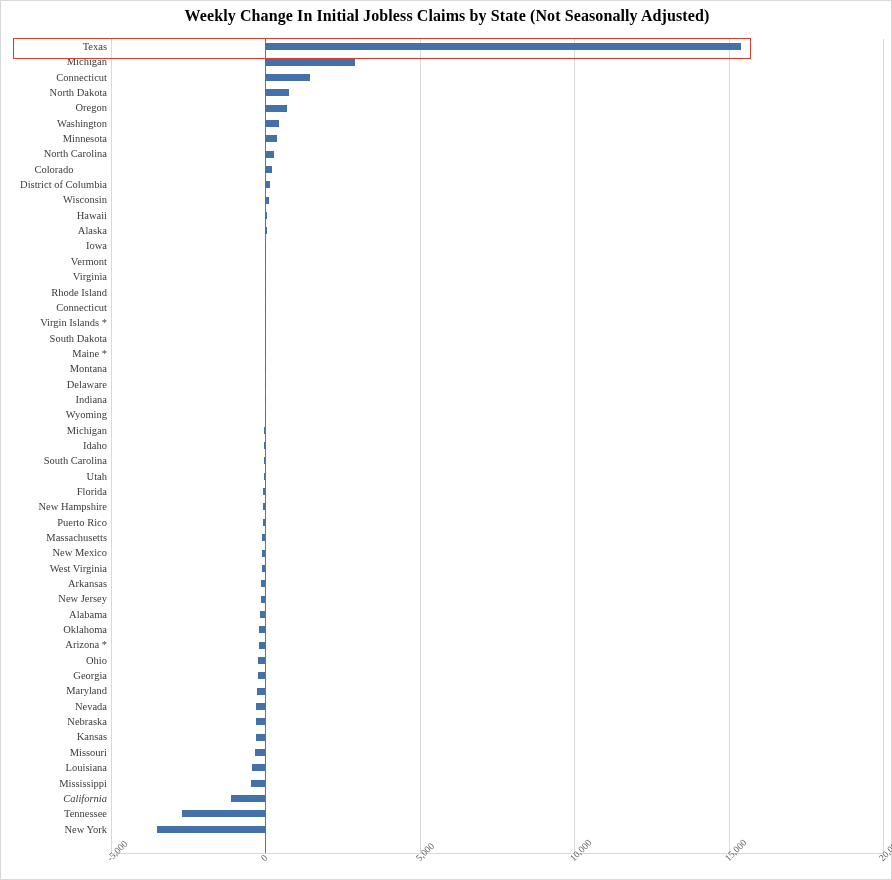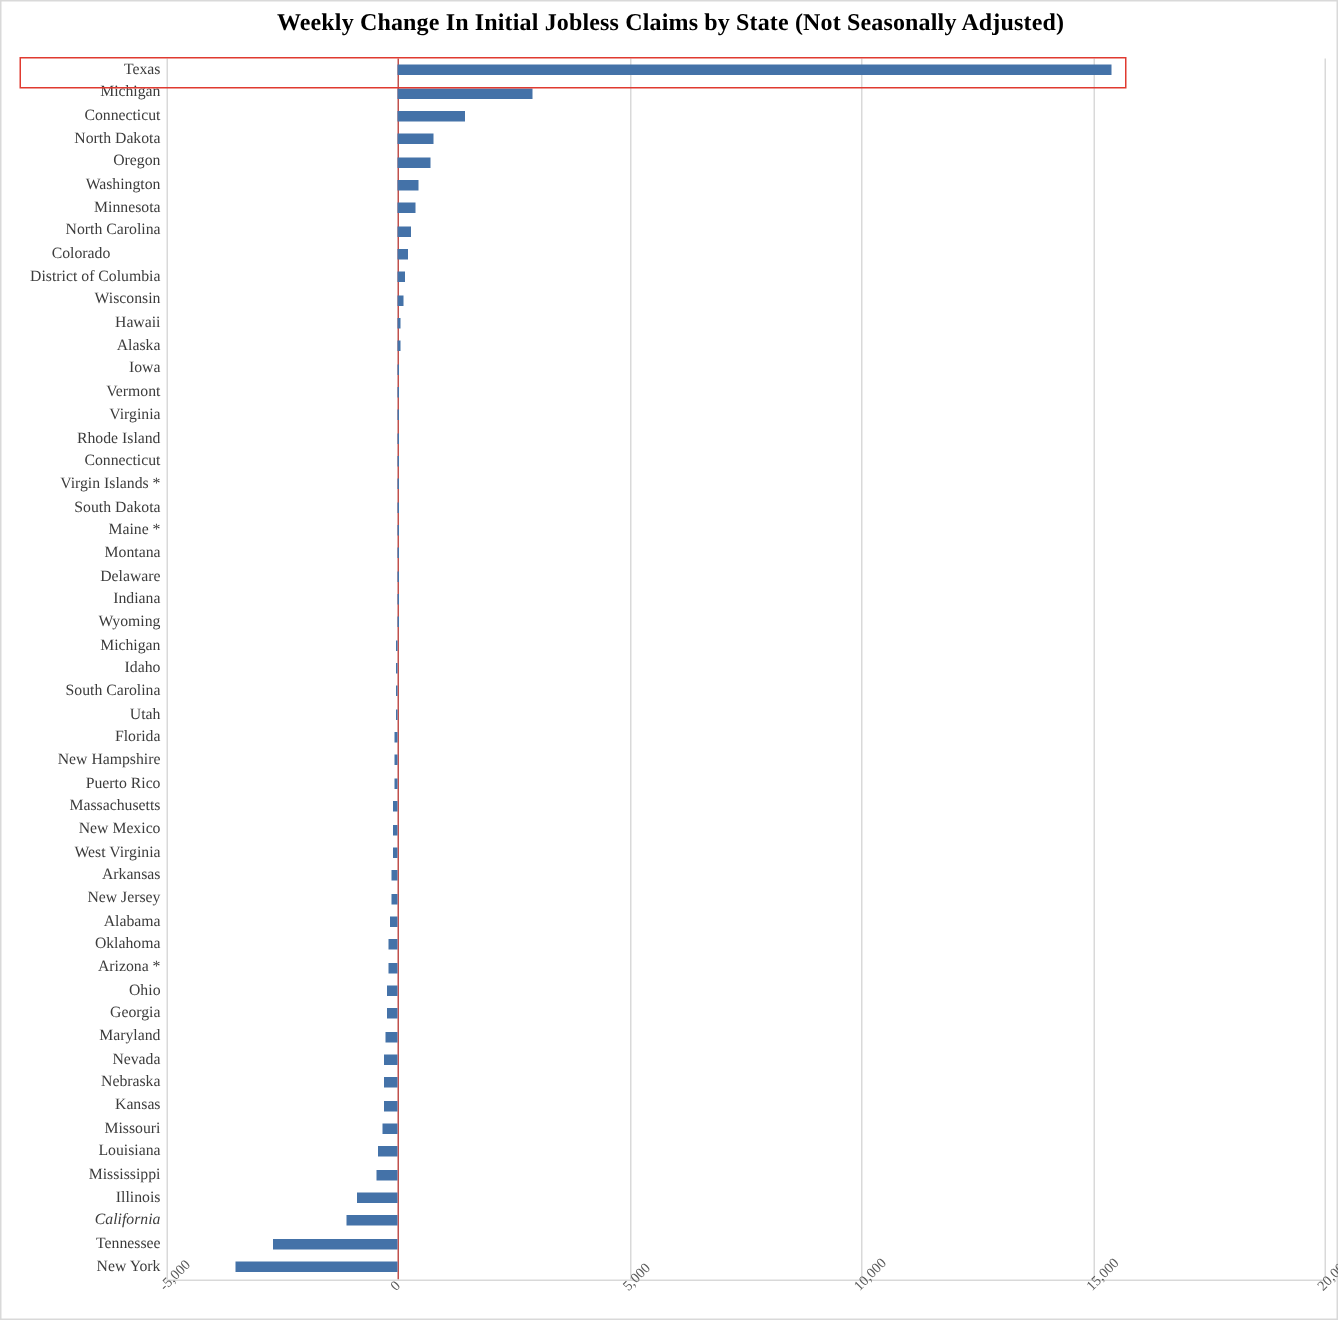--- a/index.html
+++ b/index.html
@@ -321,24 +321,20 @@
         </div>
         <div class="row" style="height: 15.3585px;">
           <div class="row-label" style="height: 15.3585px; line-height: 15.3585px;">Louisiana</div>
           <div class="bar" style="background: rgb(68, 114, 168); top: 4.17925px; left: 141.43px; width: 12.9696px;"></div>
         </div>
         <div class="row" style="height: 15.3585px;">
           <div class="row-label" style="height: 15.3585px; line-height: 15.3585px;">Mississippi</div>
           <div class="bar" style="background: rgb(68, 114, 168); top: 4.17925px; left: 140.195px; width: 14.2048px;"></div>
         </div>
         <div class="row" style="height: 15.3585px;">
-          <div class="row-label" style="height: 15.3585px; line-height: 15.3585px;">Illinois</div>
-          <div class="bar" style="background: rgb(68, 114, 168); top: 4.17925px; left: 126.608px; width: 27.792px;"></div>
-        </div>
-        <div class="row" style="height: 15.3585px;">
           <div class="row-label" style="height: 15.3585px; line-height: 15.3585px; font-style: italic;">California</div>
           <div class="bar" style="background: rgb(68, 114, 168); top: 4.17925px; left: 120.432px; width: 33.968px;"></div>
         </div>
         <div class="row" style="height: 15.3585px;">
           <div class="row-label" style="height: 15.3585px; line-height: 15.3585px;">Tennessee</div>
           <div class="bar" style="background: rgb(68, 114, 168); top: 4.17925px; left: 71.024px; width: 83.376px;"></div>
         </div>
         <div class="row" style="height: 15.3585px;">
           <div class="row-label" style="height: 15.3585px; line-height: 15.3585px;">New York</div>
           <div class="bar" style="background: rgb(68, 114, 168); top: 4.17925px; left: 46.32px; width: 108.08px;"></div>

